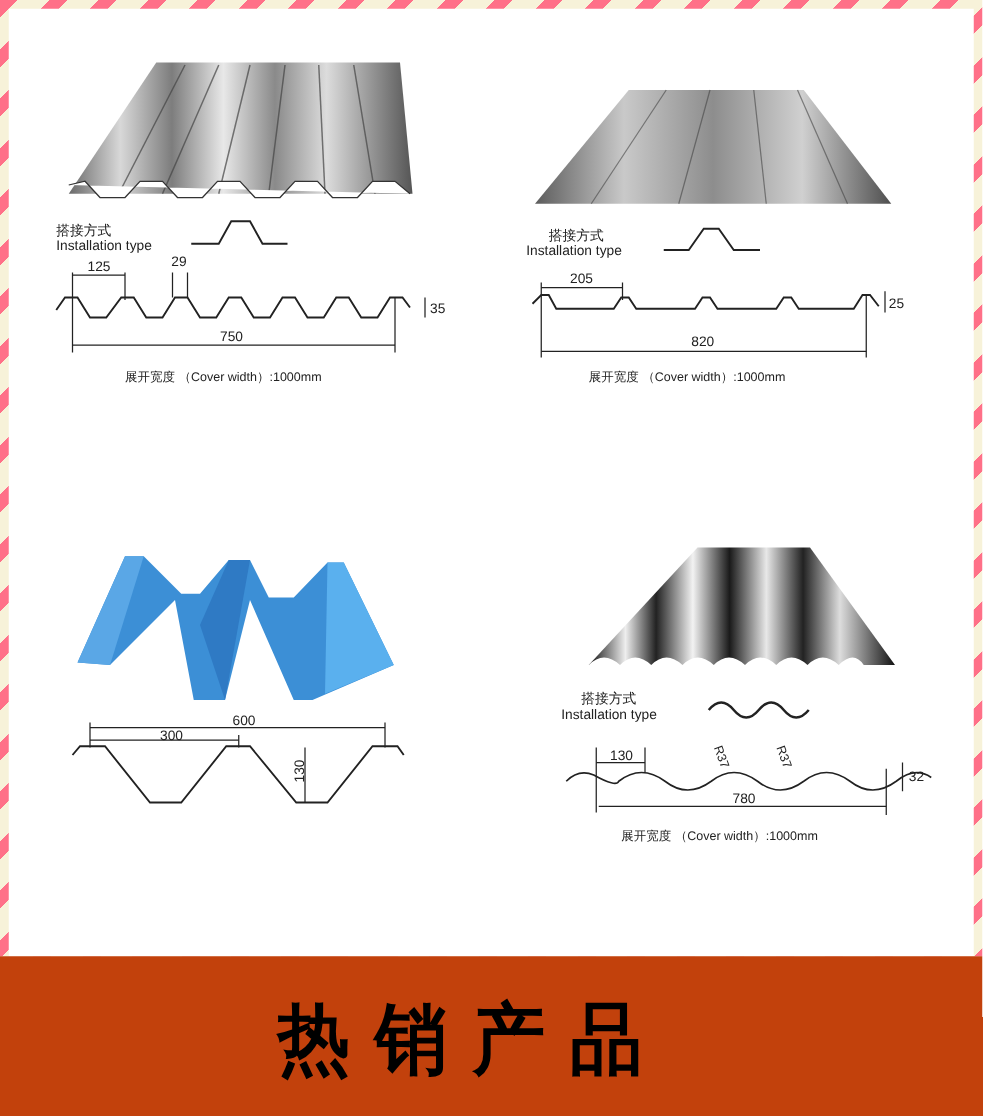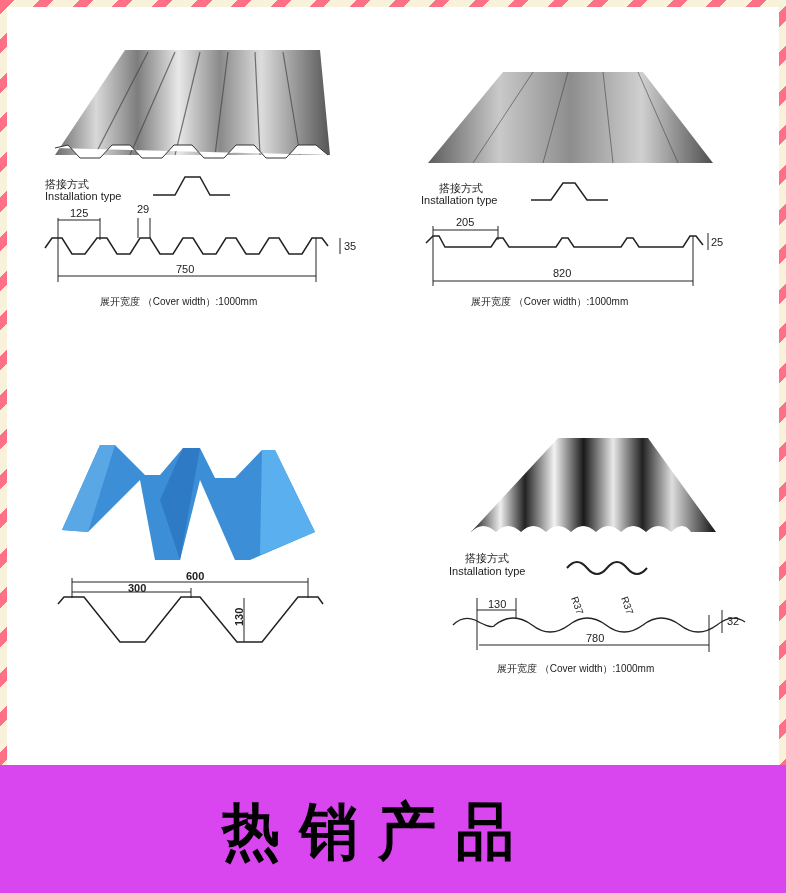--- a/index.html
+++ b/index.html
@@ -2,21 +2,21 @@
 <html><head>
 <meta charset="utf-8">
 <style>
   html,body{margin:0;padding:0;}
   body{width:786px;height:893px;position:relative;overflow:hidden;background:#fff;font-family:"Liberation Sans",sans-serif;}
   .frame{position:absolute;left:0;top:0;width:786px;height:765px;
     background:repeating-linear-gradient(135deg,#ff7088 0 10px,#f7f2d9 10px 28px);}
   .inner{position:absolute;left:7px;top:7px;width:772px;height:758px;background:#fff;}
   .panel{position:absolute;}
   svg text{font-family:"Liberation Sans",sans-serif;fill:#222;}
-  .banner{position:absolute;left:0;top:765px;width:786px;height:128px;background:#d946ef;}
+  .banner{position:absolute;left:0;top:765px;width:786px;height:128px;background:#c2410c;}
   .banner-title{position:absolute;left:222px;top:28px;font-family:"DejaVu Sans",sans-serif;font-weight:bold;
     font-size:58px;letter-spacing:20px;color:#000;transform:scaleY(1.08);}
 </style>
 </head>
 <body>
 
 <div class="frame">
   <div class="inner"></div>
 </div>
 
@@ -99,21 +99,21 @@
       <line x1="300" y1="236" x2="300" y2="286"></line>
         <line x1="40" y1="281" x2="300" y2="281"></line>
       <line x1="315" y1="233" x2="315" y2="250"></line>
     </g>
     <text x="318" y="246" font-size="11">25</text>
     <text x="160" y="277" font-size="11">820</text>
     <text x="78" y="305" font-size="10">展开宽度 （Cover width）:1000mm</text>
   </svg>
 </div>
 
-<div class="panel" style="left:0;top:420px;width:393px;height:260px;font-weight:bold;">
+<div class="panel" style="left:0;top:420px;width:393px;height:260px;">
   <svg width="393" height="260">
     <g>
       <polygon points="100,25 115,25 145,55 160,55 183,28 200,28 215,58 235,58 262,30 275,30 315,112 250,140 235,140 200,60 180,140 155,140 140,60 88,112 62,110" fill="#3c8fd6"></polygon>
       <polygon points="100,25 115,25 88,112 62,110" fill="#5aa7e6"></polygon>
       <polygon points="183,28 200,28 180,140 160,80" fill="#2f7ac4"></polygon>
       <polygon points="262,30 275,30 315,112 260,135" fill="#5ab0ee"></polygon>
     </g>
     <g stroke="#222" stroke-width="1" fill="none">
       <line x1="72" y1="158" x2="72" y2="178"></line>
         <line x1="308" y1="158" x2="308" y2="178"></line>

